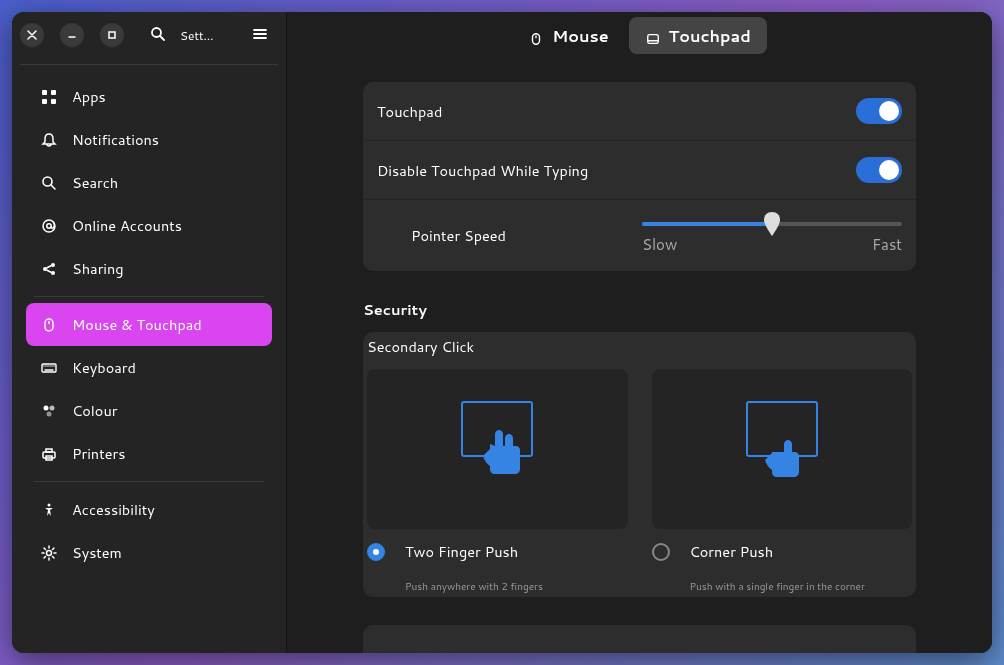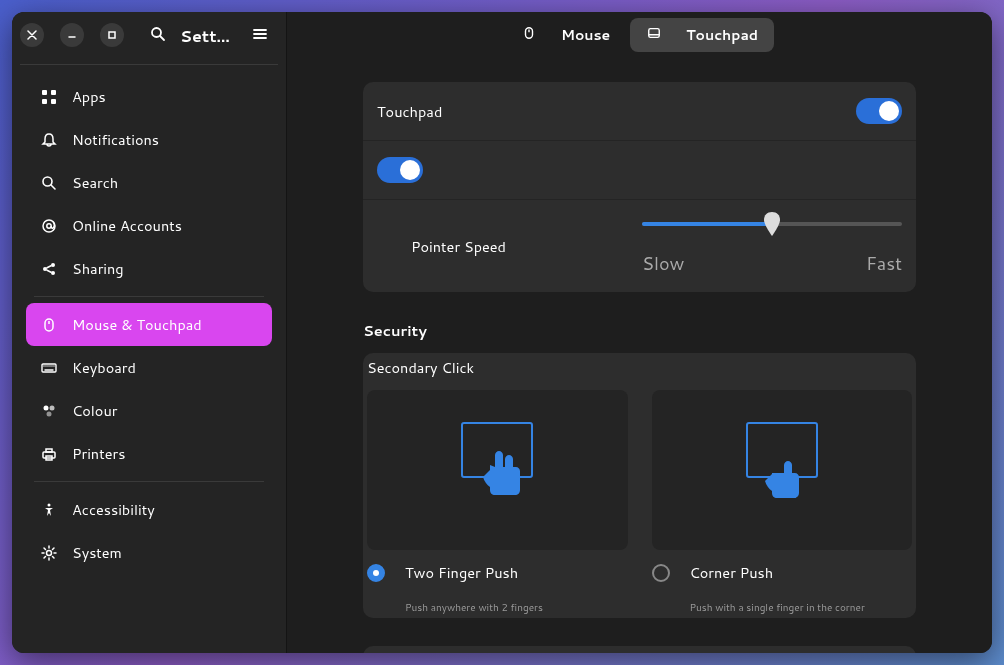--- a/index.html
+++ b/index.html
@@ -68,22 +68,22 @@
       width: 20px;
       height: 20px;
       display: flex;
       align-items: center;
       justify-content: center;
       margin: 0 8px;
       cursor: pointer;
     }
     .title-text {
       color: #fff;
-      font-weight: 700;
-      font-size: 16px;
+      font-weight: 400;
+      font-size: 12px;
       flex: 1;
       overflow: hidden;
       text-overflow: ellipsis;
       white-space: nowrap;
     }
     .menu-btn {
       color: #fff;
       width: 24px;
       height: 24px;
       display: flex;
@@ -134,26 +134,26 @@
       align-items: center;
       justify-content: center;
       gap: 4px;
     }
     .segmented {
       display: flex;
       gap: 4px;
     }
     .seg-btn {
       display: flex;
-      align-items: flex-start;
-      gap: 24px;
+      align-items: flex-end;
+      gap: 8px;
       padding: 7px 16px;
       border-radius: 8px;
       color: #fff;
-      font-size: 14px;
+      font-size: 16px;
       font-weight: 600;
       cursor: pointer;
     }
     .seg-btn.active {
       background: #444;
     }
     .seg-btn .icon {
       width: 16px;
       height: 16px;
       display: flex;
@@ -227,23 +227,23 @@
       position: absolute;
       top: 50%;
       left: 50%;
       width: 20px;
       height: 24px;
       transform: translate(-50%, -50%);
     }
     .slider-labels {
       display: flex;
       justify-content: space-between;
-      font-size: 18px;
+      font-size: 15px;
       color: #aaa;
-      margin-top: 24px;
+      margin-top: 8px;
     }
     .section-title {
       color: #fff;
       font-weight: 600;
       font-size: 14.5px;
       margin-bottom: 12px;
     }
     .subgroup {
       padding: 4px;
     }
@@ -499,20 +499,21 @@
 
     <div class="content">
       <div class="settings-group">
         <div class="settings-row">
           <div class="label">Touchpad</div>
           <div class="switch">
             <div class="knob"></div>
           </div>
         </div>
         <div class="settings-row">
+          <div class="label">Disable Touchpad While Typing</div>
           <div class="switch">
             <div class="knob"></div>
           </div>
         </div>
         <div class="settings-row">
           <div class="label">Pointer Speed</div>
           <div class="slider-wrap">
             <div class="slider-track">
               <div class="slider-fill"></div>
               <div class="slider-thumb">

